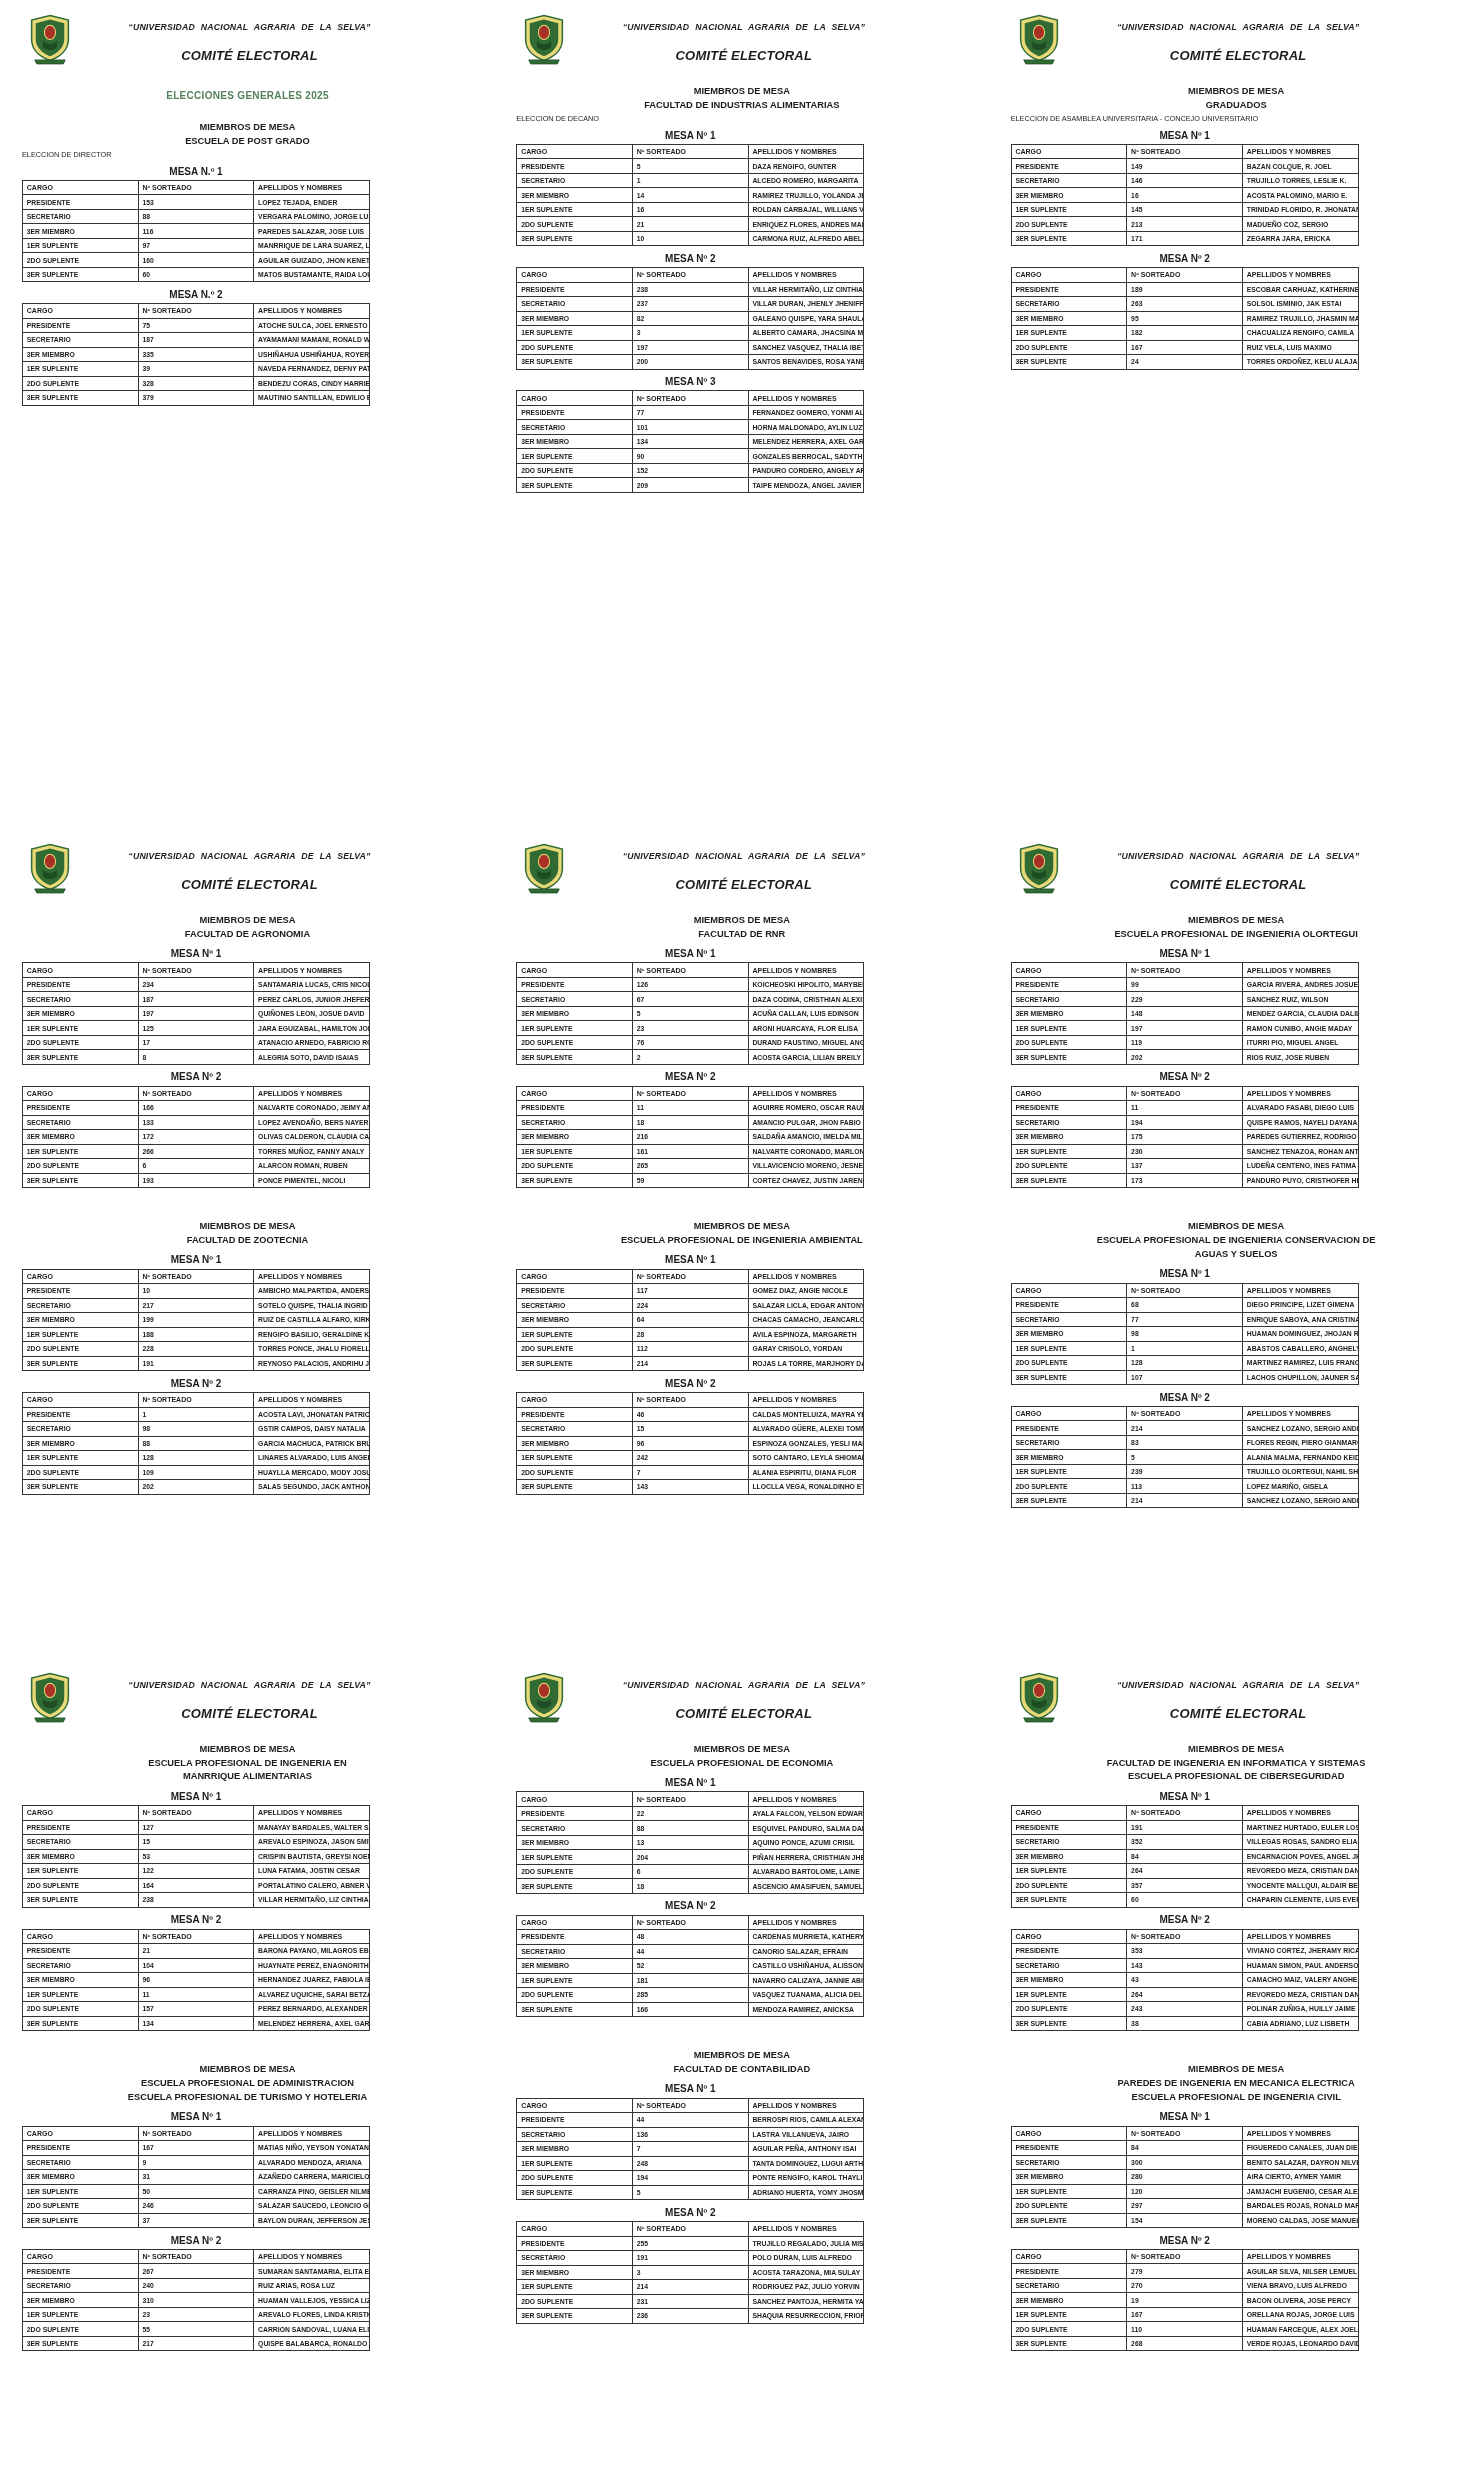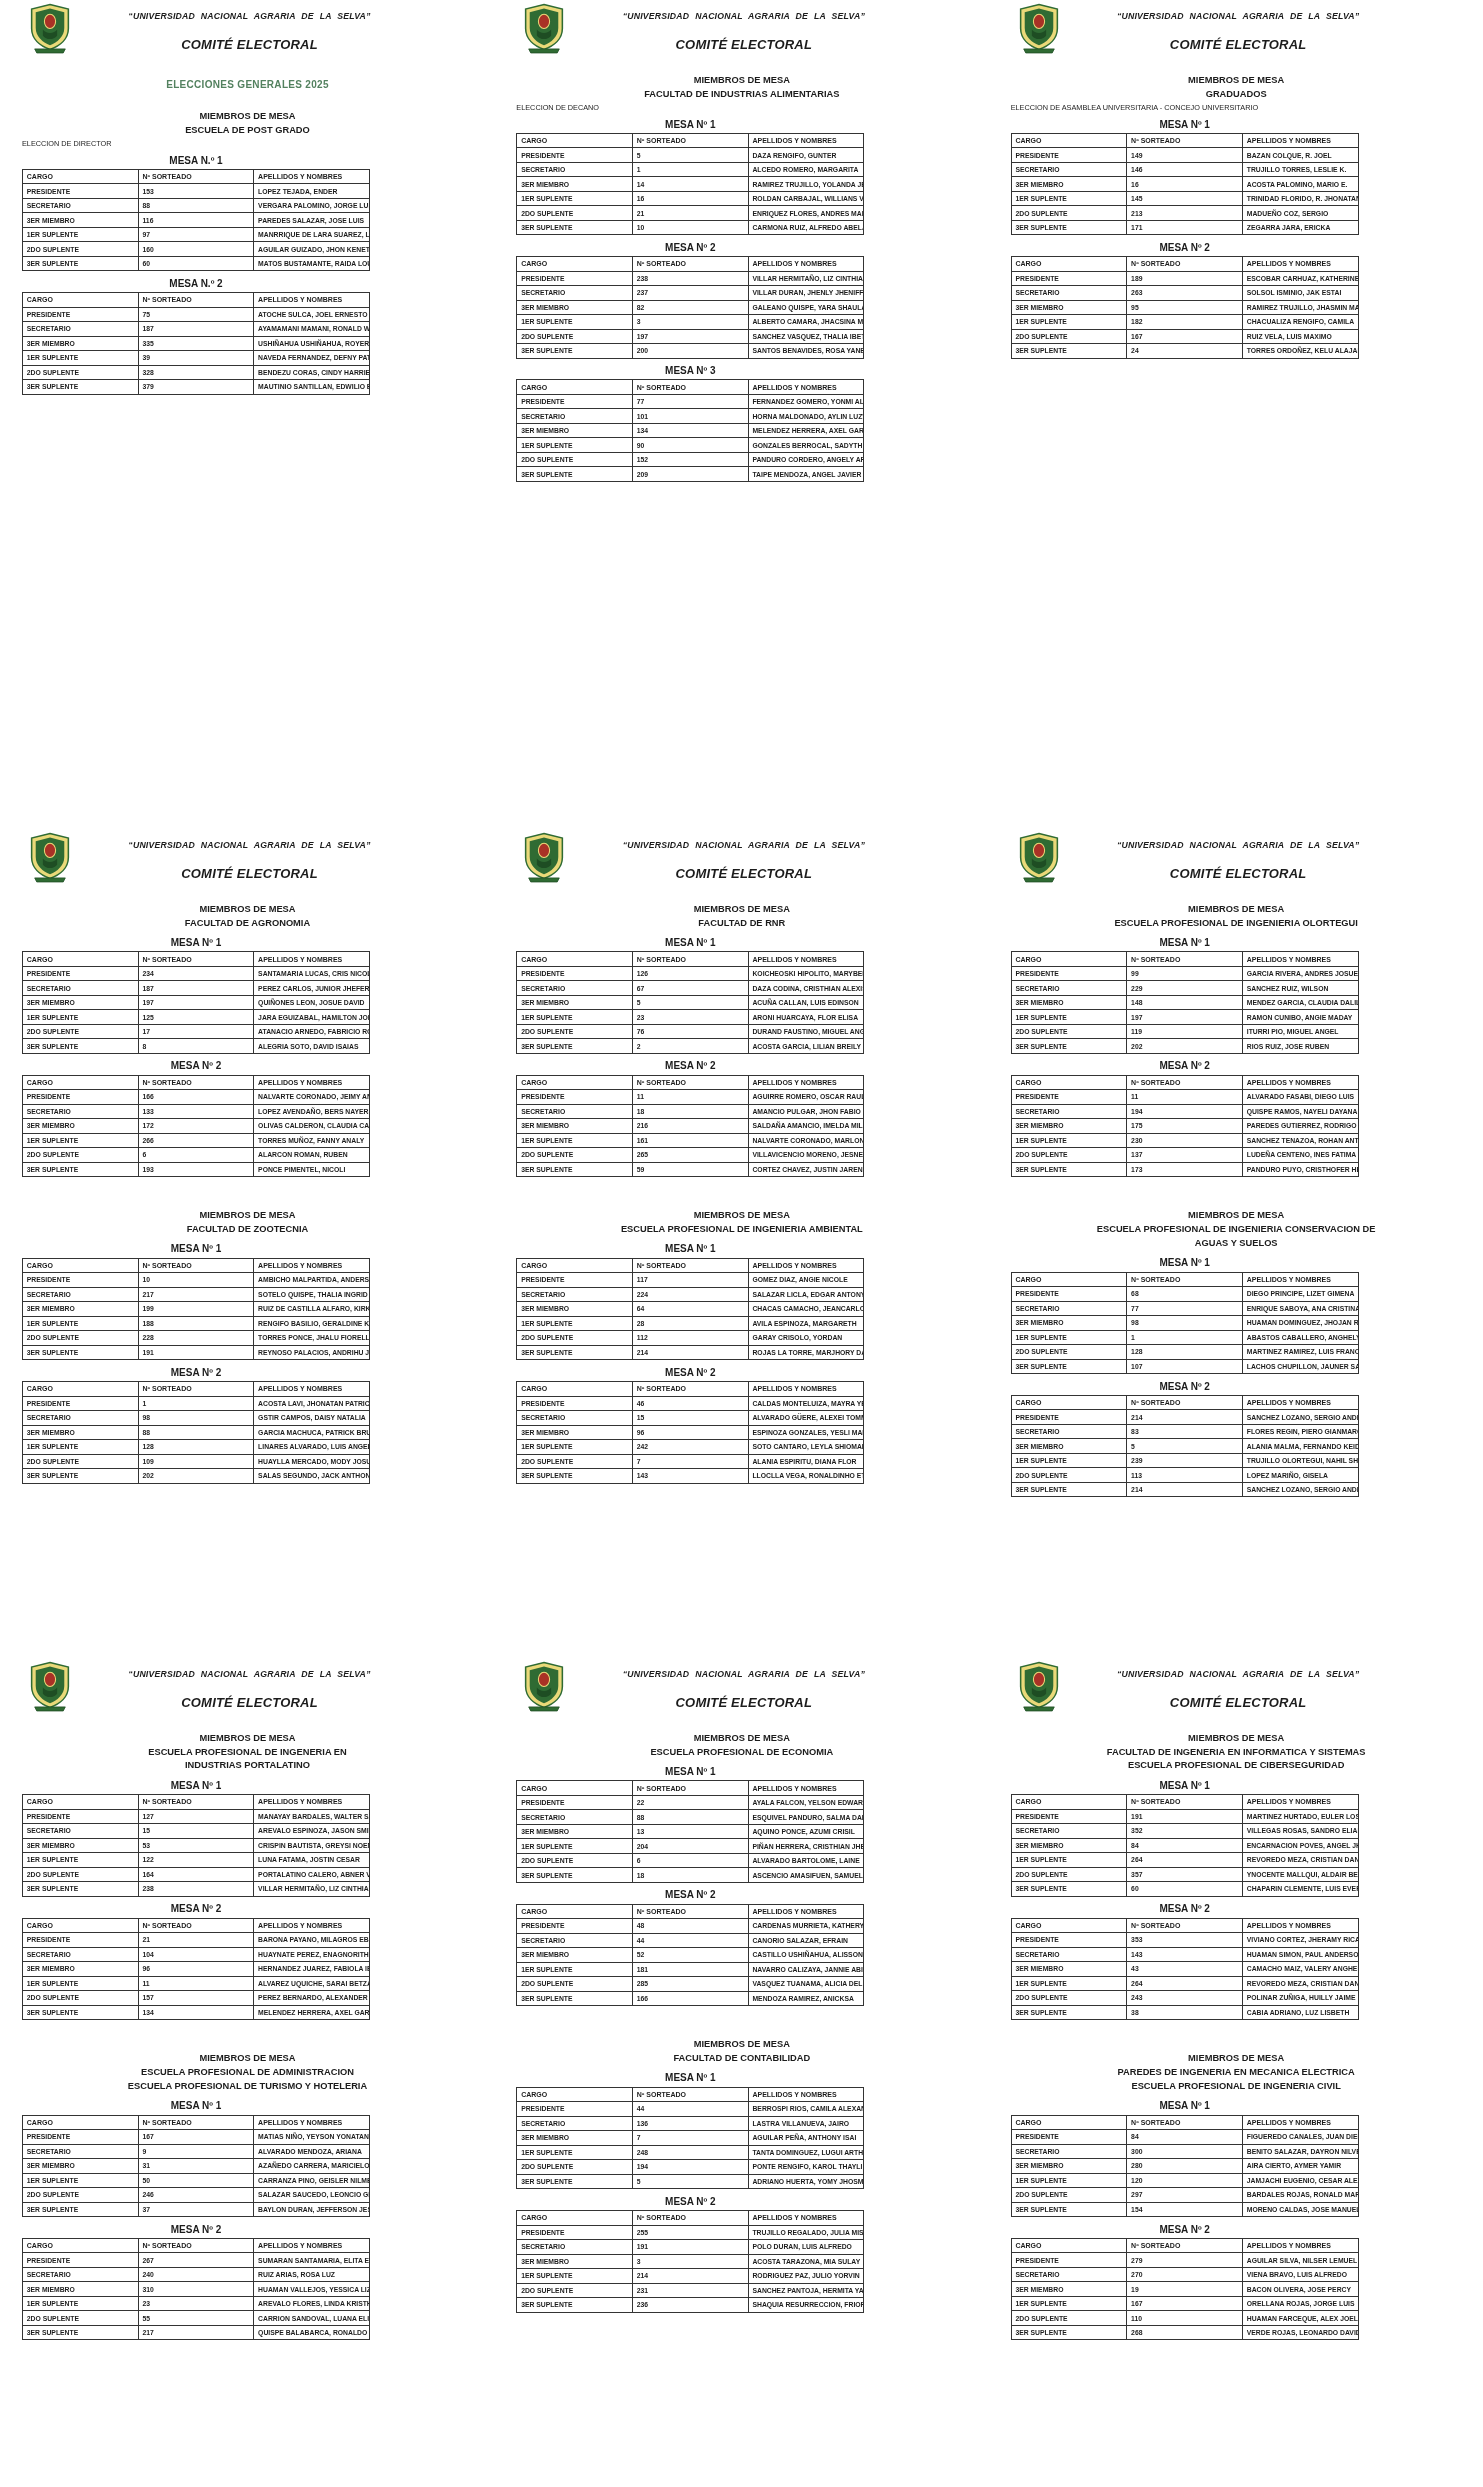--- a/index.html
+++ b/index.html
@@ -1,18 +1,18 @@
 <!DOCTYPE html>
 <html style="font-size:8.7px"><head>
 <meta charset="utf-8">
 <style>
   html,body{margin:0;padding:0;background:#ffffff;}
   body{width:1483px;height:2487px;font-family:"Liberation Sans",sans-serif;color:#1c1c1c;}
   #grid{width:1483px;height:2487px;display:grid;grid-template-columns:repeat(3,1fr);grid-auto-rows:829px;}
-  .page{position:relative;overflow:hidden;box-sizing:border-box;padding-top:3px;}
+  .page{position:relative;overflow:hidden;box-sizing:border-box;padding-top:14px;}
   .page-header{display:flex;align-items:flex-start;margin-left:28px;gap:14px;}
   .logo{flex:0 0 auto;}
   .logo svg{width:44px;height:51px;display:block;}
   .hdr-text{margin-top:7.6px;text-align:center;width:327px;}
   .hdr-line1{font-size:8.7px;font-weight:bold;font-style:italic;letter-spacing:0.2px;word-spacing:3.3px;}
   .hdr-line2{font-size:13px;font-weight:bold;font-style:italic;margin-top:16px;letter-spacing:0.2px;}
   .banner{text-align:center;font-weight:bold;font-size:10px;letter-spacing:0.3px;margin-top:25px;width:451px;margin-left:22px;}
   .sec{margin-top:19.6px;}
   .sec + .sec{margin-top:32px;}
   .sec-title{font-weight:bold;font-size:9.3px;text-align:center;line-height:1.5;width:451px;margin-left:22px;}
@@ -1023,21 +1023,21 @@
   </svg>
 </div>
         <div class="hdr-text">
           <div class="hdr-line1">“UNIVERSIDAD  NACIONAL  AGRARIA DE LA SELVA”</div>
           <div class="hdr-line2">COMITÉ ELECTORAL</div>
         </div>
       </header>
       <section class="sec">
         <div class="sec-title">MIEMBROS DE MESA</div>
         <div class="sec-title">ESCUELA PROFESIONAL DE INGENERIA EN</div>
-        <div class="sec-title">INDUSTRIAS PORTALATINO</div>
+        <div class="sec-title">MANRRIQUE ALIMENTARIAS</div>
         <div class="mesa">
           <div class="mesa-label">MESA Nº 1</div>
           <table class="roster">
             <thead>
               <tr>
                 <th class="h-cargo">CARGO</th>
                 <th class="h-num">Nº SORTEADO</th>
                 <th class="h-name">APELLIDOS Y NOMBRES</th>
               </tr>
             </thead>

